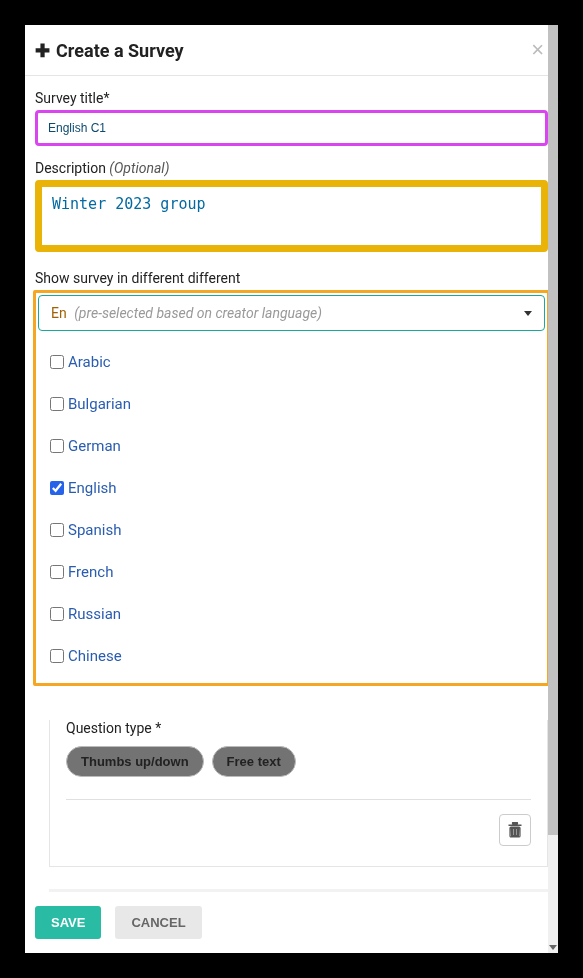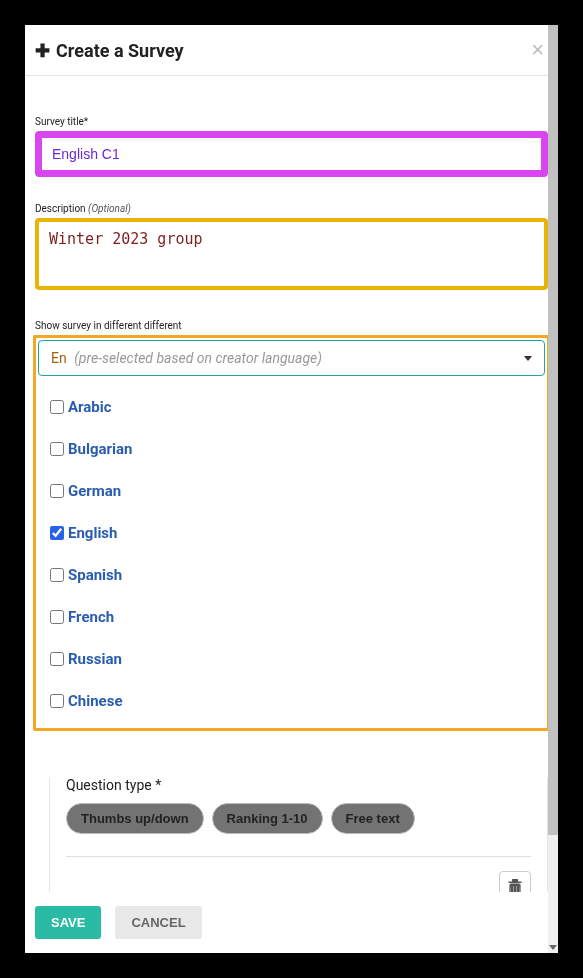--- a/index.html
+++ b/index.html
@@ -44,45 +44,44 @@
       cursor: pointer;
       background: none;
       border: none;
       line-height: 1;
     }
     .modal-body {
       padding: 14px 10px;
     }
     .field-group { margin-bottom: 14px; }
     .field-label {
-      font-size: 10px;
+      font-size: 14px;
       color: #222;
       margin-bottom: 4px;
       display: block;
-      margin-top: 26px;
     }
     .field-label .optional {
       font-style: italic;
       color: #555;
     }
     .text-input {
       width: 100%;
       padding: 8px 10px;
-      border: 7px solid #d946ef;
+      border: 3px solid #d946ef;
       border-radius: 4px;
-      font-size: 14px;
-      color: #6d28d9;
+      font-size: 12px;
+      color: #0c4a6e;
     }
     .textarea-input {
       width: 100%;
       padding: 8px 10px;
-      border: 4px solid #eab308;
+      border: 7px solid #eab308;
       border-radius: 4px;
       font-size: 15px;
-      color: #7f1d1d;
+      color: #0369a1;
       height: 72px;
       resize: none;
     }
     .highlight-box {
       border: 3px solid #f5a623;
       margin: 0 -2px;
       padding: 2px;
       border-radius: 2px;
     }
     .lang-select {
@@ -123,24 +122,24 @@
       padding: 12px 0;
       font-size: 15px;
       color: #2a5db0;
     }
     .lang-item input[type="checkbox"] {
       width: 14px;
       height: 14px;
       accent-color: #2563eb;
       cursor: pointer;
     }
-    .lang-item label { cursor: pointer; font-weight: bold; }
+    .lang-item label { cursor: pointer; }
     .question-section {
       padding: 0 14px 0 56px;
-      margin-top: 32px;
+      margin-top: 20px;
     }
     .question-label {
       font-size: 14px;
       color: #222;
       margin-bottom: 10px;
       display: block;
     }
     .pill-row {
       display: flex;
       gap: 8px;
@@ -339,21 +338,20 @@
         </div>
     </div>
 
   </div>
 
   <div class="inner-white">
     <div class="question-section" style="padding:0;">
       <label class="question-label">Question type *</label>
       <div class="pill-row" id="pill-row">
           <button class="pill">Thumbs up/down</button>
-          <button class="pill">Ranking 1-10</button>
           <button class="pill">Free text</button>
         </div>
       <div class="hr-line"></div>
       <div class="trash-row">
         <button class="trash-btn">
           <svg width="14" height="16" viewBox="0 0 14 16" fill="#555">
             <path d="M1 3h12v1H1zM5 1h4v1H5zM2 5h10l-1 10H3z M5 7v6h1V7zm3 0v6h1V7z" fill="#555"></path>
             <rect x="2" y="5" width="10" height="10" rx="1" fill="none" stroke="#555" stroke-width="1.2"></rect>
             <rect x="0.5" y="2.5" width="13" height="1.5" fill="#555"></rect>
             <rect x="4.5" y="0.5" width="5" height="2" rx="0.5" fill="none" stroke="#555" stroke-width="1.2"></rect>

